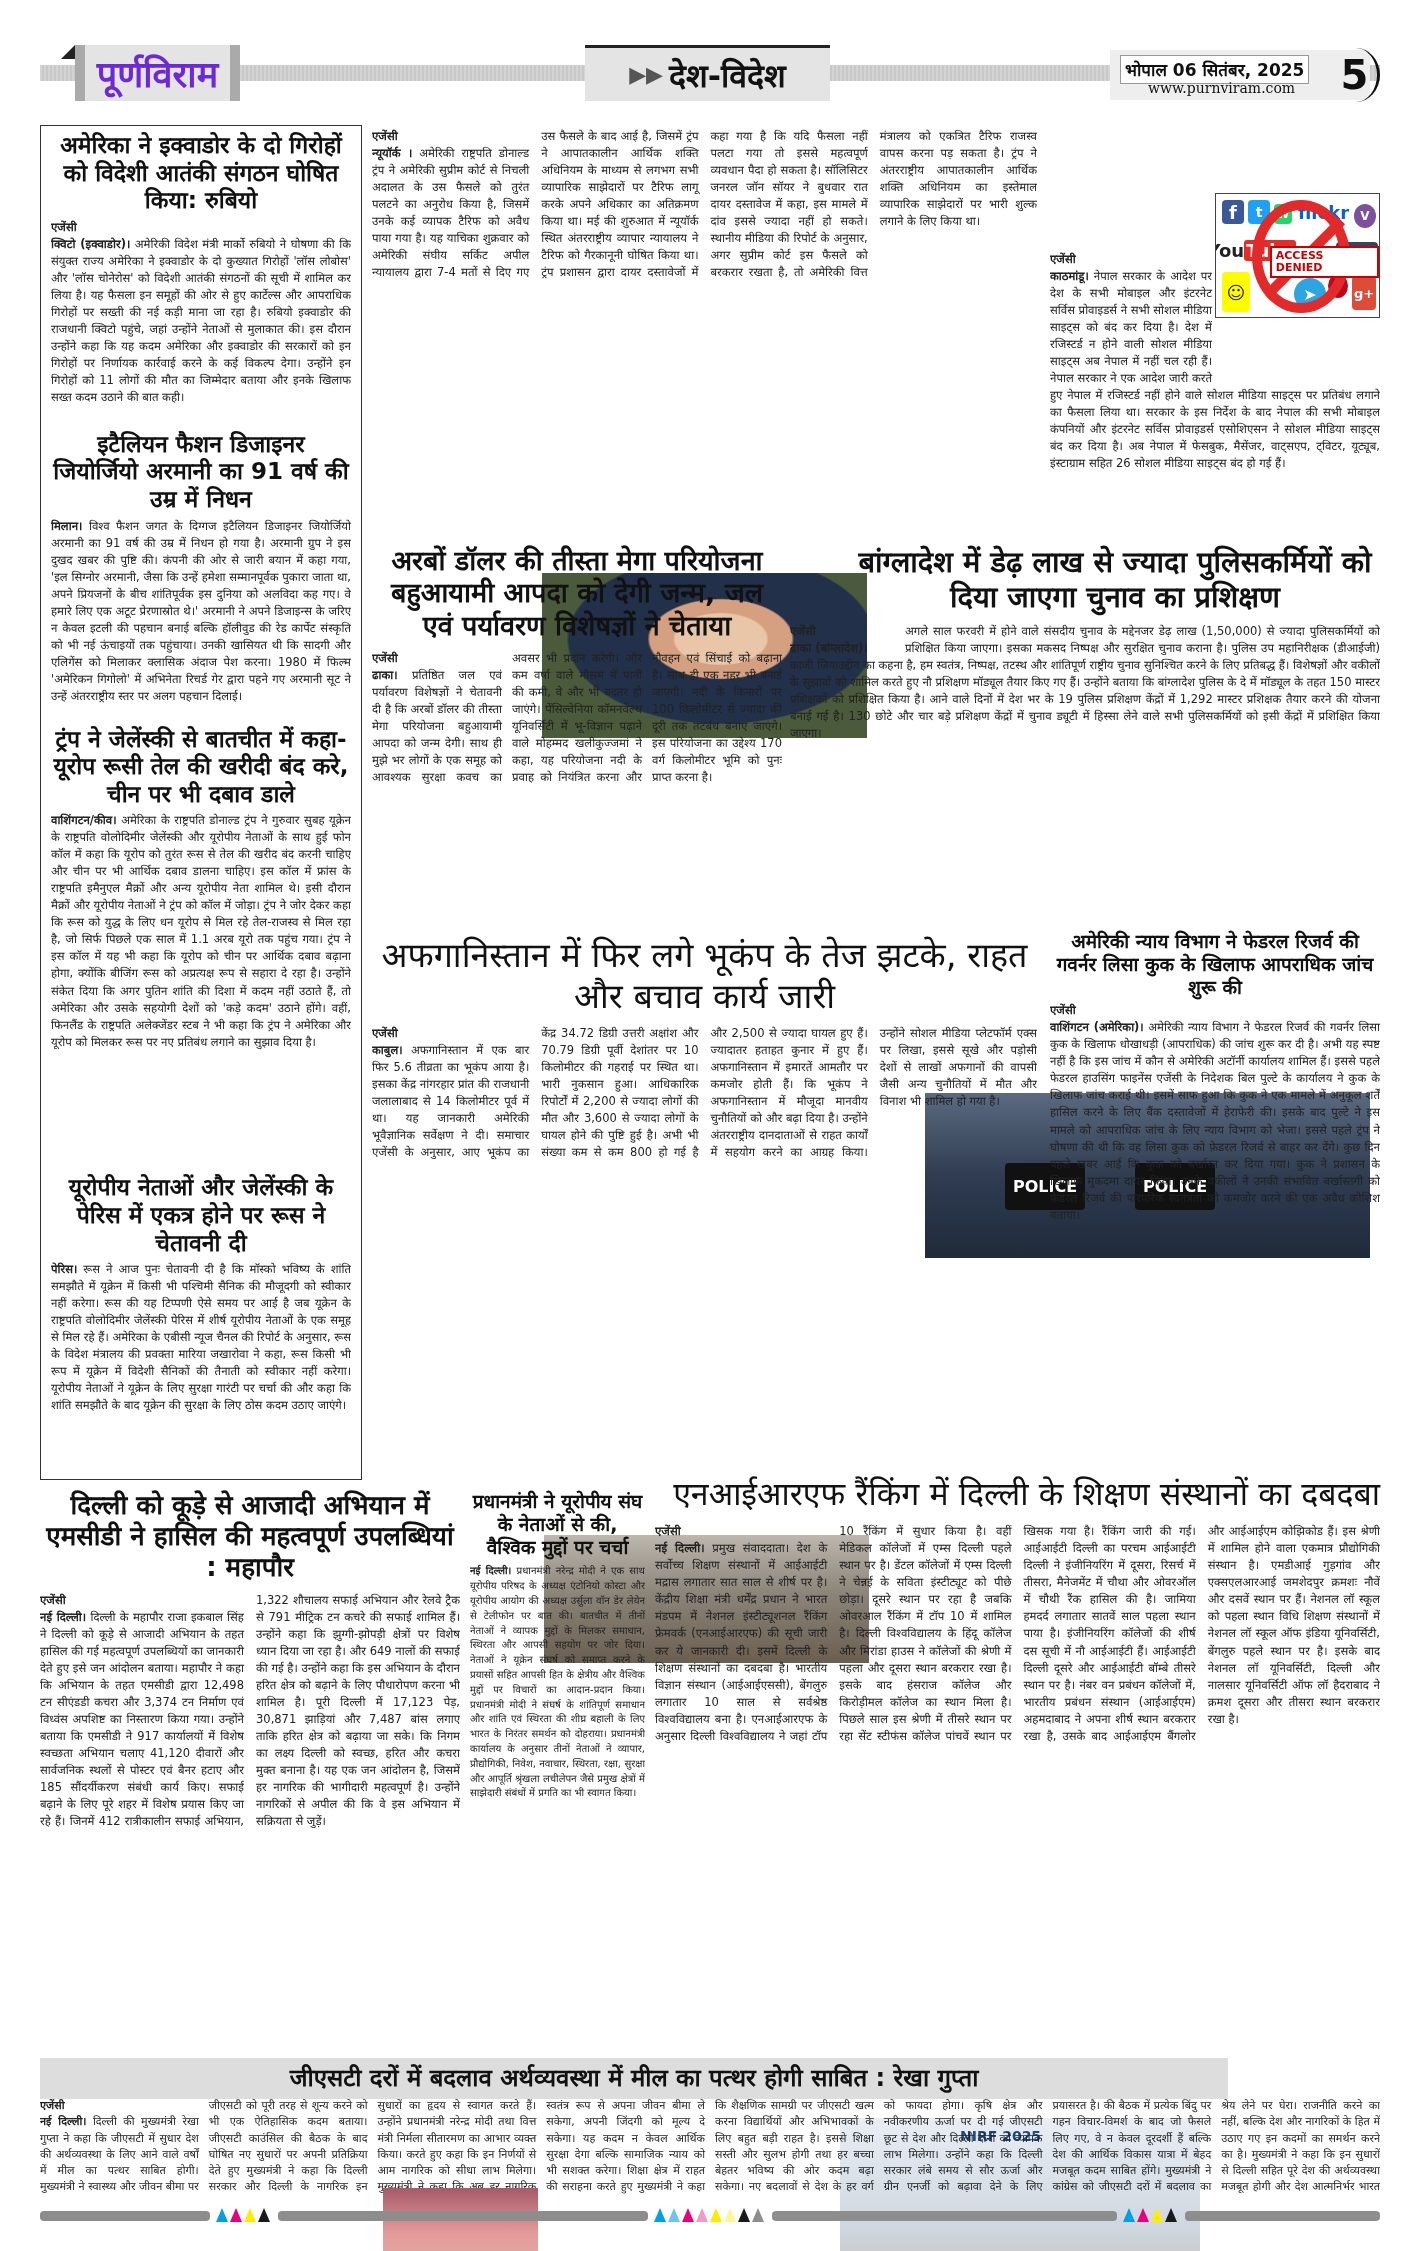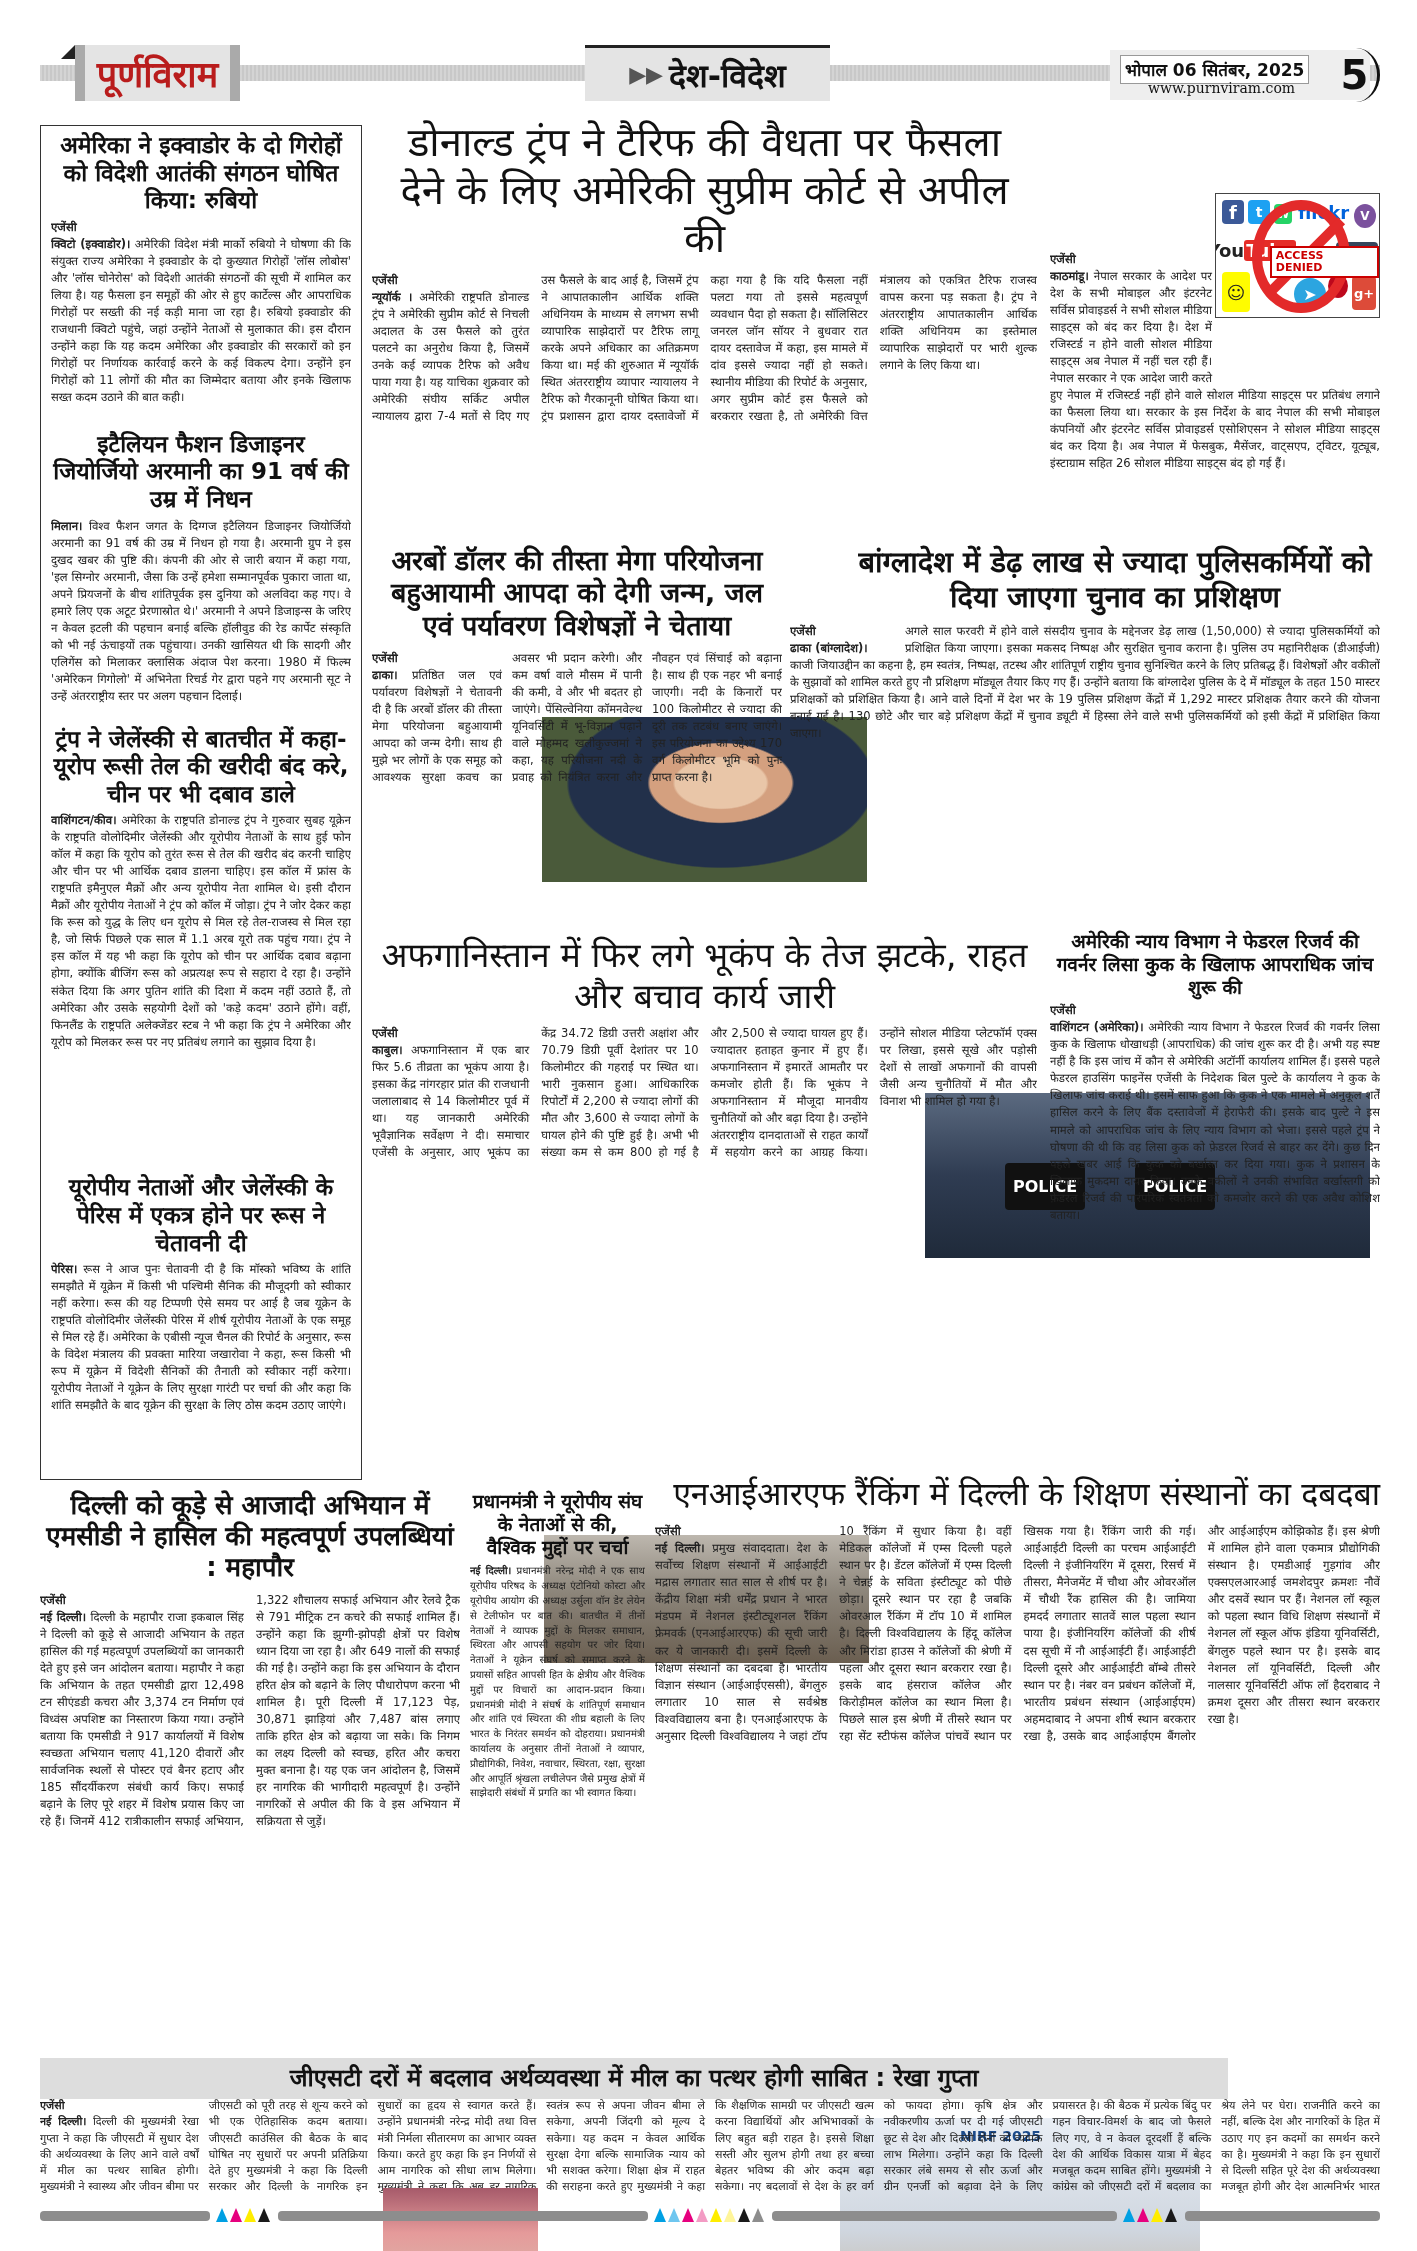--- a/index.html
+++ b/index.html
@@ -1,21 +1,21 @@
 <!DOCTYPE html>
 <html><head>
 <meta charset="utf-8">
 <style>
   * { box-sizing: border-box; margin: 0; padding: 0; }
   body { width: 1417px; height: 2251px; background: #fff; font-family: "DejaVu Sans", sans-serif; color: #111; position: relative; overflow: hidden; }
   .abs { position: absolute; }
   .masthead-band { left: 40px; top: 65px; width: 1340px; height: 16px; background: repeating-linear-gradient(90deg,#d4d4d4 0 2px,#c8c8c8 2px 4px); }
   .brand-box { left: 75px; top: 45px; width: 165px; height: 56px; background: #e4e4e4; border-left: 10px solid #aaa; border-right: 10px solid #aaa; display: flex; align-items: center; justify-content: center; }
   .brand-box::before { content:""; position:absolute; left:-24px; top:0; border-right:14px solid #222; border-top:14px solid transparent; }
-  .brand { font-size: 36px; font-weight: bold; color: #b91c1c; }
+  .brand { font-size: 36px; font-weight: bold; color: #6d28d9; }
   .section-box { left: 585px; top: 45px; width: 245px; height: 56px; background: #e4e4e4; border-top: 3px solid #222; display:flex; align-items:center; justify-content:center; }
   .section-title { font-size: 32px; font-weight: bold; }
   .section-arrow { color:#555; font-size: 22px; margin-right:6px; }
   .dateline-box { left: 1110px; top: 50px; width: 260px; height: 50px; background:#eee; }
   .dateline { left: 1120px; top: 55px; font-size: 17px; font-weight: bold; background:#fff; border:1px solid #999; padding: 2px 4px; }
   .site { left: 1148px; top: 80px; font-size: 14px; font-family: "DejaVu Serif", serif; }
   .pageno { left: 1332px; top: 48px; width: 48px; height: 54px; border-radius: 50%; border-right: 3px solid #111; font-size: 40px; font-weight: bold; display:flex; align-items:center; justify-content:center; }
   .box { border: 1.5px solid #333; background: #fff; }
   .hl { font-weight: bold; text-align: center; line-height: 1.2; color: #111; }
   .hl-xl { font-size: 40px; font-weight: normal; }
@@ -84,21 +84,20 @@
   <div style="margin-top:12px;">
     <div class="hl hl-m">यूरोपीय नेताओं और जेलेंस्की के पेरिस में एकत्र होने पर रूस ने चेतावनी दी</div>
     <div class="body" style="margin-top:4px;height:380px;overflow:hidden;">
       <span class="city">पेरिस।</span>
       <span>रूस ने आज पुनः चेतावनी दी है कि मॉस्को भविष्य के शांति समझौते में यूक्रेन में किसी भी पश्चिमी सैनिक की मौजूदगी को स्वीकार नहीं करेगा। रूस की यह टिप्पणी ऐसे समय पर आई है जब यूक्रेन के राष्ट्रपति वोलोदिमीर जेलेंस्की पेरिस में शीर्ष यूरोपीय नेताओं के एक समूह से मिल रहे हैं। अमेरिका के एबीसी न्यूज चैनल की रिपोर्ट के अनुसार, रूस के विदेश मंत्रालय की प्रवक्ता मारिया जखारोवा ने कहा, रूस किसी भी रूप में यूक्रेन में विदेशी सैनिकों की तैनाती को स्वीकार नहीं करेगा। यूरोपीय नेताओं ने यूक्रेन के लिए सुरक्षा गारंटी पर चर्चा की और कहा कि शांति समझौते के बाद यूक्रेन की सुरक्षा के लिए ठोस कदम उठाए जाएंगे।</span>
     </div>
   </div>
 </div>
 
 <div class="abs" style="left:372px;top:118px;width:665px;height:420px;">
-  <div class="hl hl-xl" style="padding:0 10px;">डोनाल्ड ट्रंप ने टैरिफ की वैधता पर फैसला देने के लिए अमेरिकी सुप्रीम कोर्ट से अपील की</div>
   <div class="body cols4" style="margin-top:10px;height:300px;overflow:hidden;">
     <span class="agency">एजेंसी</span>
     <span class="city">न्यूयॉर्क ।</span>
     <span>अमेरिकी राष्ट्रपति डोनाल्ड ट्रंप ने अमेरिकी सुप्रीम कोर्ट से निचली अदालत के उस फैसले को तुरंत पलटने का अनुरोध किया है, जिसमें उनके कई व्यापक टैरिफ को अवैध पाया गया है। यह याचिका शुक्रवार को अमेरिकी संघीय सर्किट अपील न्यायालय द्वारा 7-4 मतों से दिए गए उस फैसले के बाद आई है, जिसमें ट्रंप ने आपातकालीन आर्थिक शक्ति अधिनियम के माध्यम से लगभग सभी व्यापारिक साझेदारों पर टैरिफ लागू करके अपने अधिकार का अतिक्रमण किया था। मई की शुरुआत में न्यूयॉर्क स्थित अंतरराष्ट्रीय व्यापार न्यायालय ने टैरिफ को गैरकानूनी घोषित किया था। ट्रंप प्रशासन द्वारा दायर दस्तावेजों में कहा गया है कि यदि फैसला नहीं पलटा गया तो इससे महत्वपूर्ण व्यवधान पैदा हो सकता है। सॉलिसिटर जनरल जॉन सॉयर ने बुधवार रात दायर दस्तावेज में कहा, इस मामले में दांव इससे ज्यादा नहीं हो सकते। स्थानीय मीडिया की रिपोर्ट के अनुसार, अगर सुप्रीम कोर्ट इस फैसले को बरकरार रखता है, तो अमेरिकी वित्त मंत्रालय को एकत्रित टैरिफ राजस्व वापस करना पड़ सकता है। ट्रंप ने अंतरराष्ट्रीय आपातकालीन आर्थिक शक्ति अधिनियम का इस्तेमाल व्यापारिक साझेदारों पर भारी शुल्क लगाने के लिए किया था।</span>
   </div>
   <div class="abs photo photo-trump" style="left:170px;top:145px;width:325px;height:165px;"></div>
 </div>
 
 <div class="abs" style="left:1050px;top:118px;width:330px;height:420px;">
   <div class="abs photo photo-social" style="left:165px;top:75px;width:165px;height:125px;">

